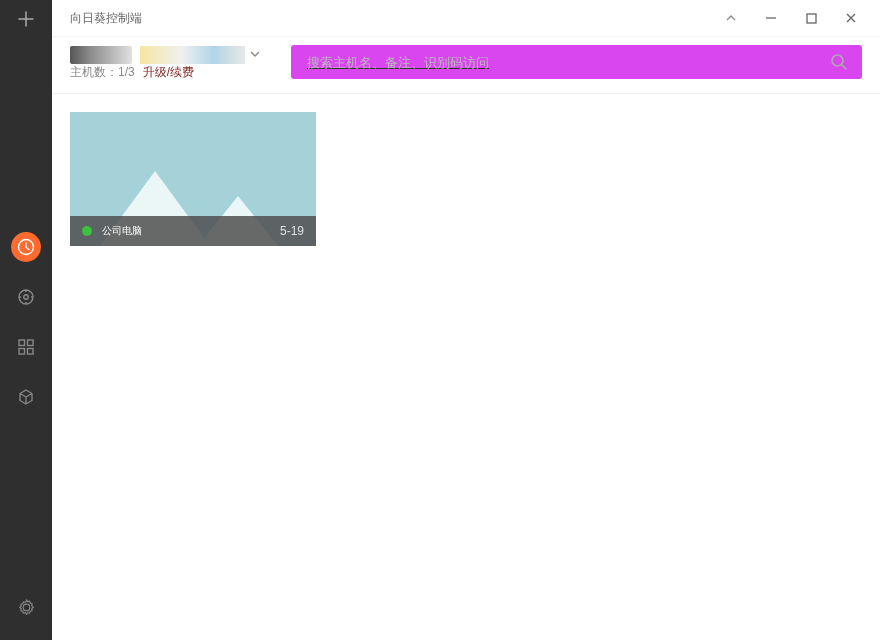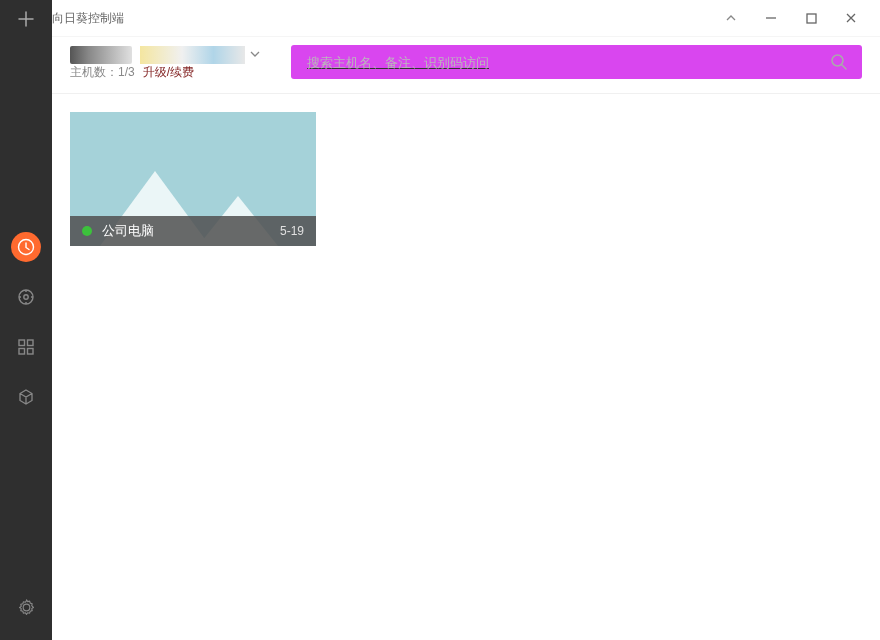--- a/index.html
+++ b/index.html
@@ -13,21 +13,21 @@
     .sidebar-icons { display: flex; flex-direction: column; align-items: center; gap: 20px; }
     .sidebar-icon { width: 30px; height: 30px; display: flex; align-items: center; justify-content: center; cursor: pointer; border-radius: 50%; }
     .sidebar-icon.active { background: #ff6a2f; }
     .sidebar-icon svg { width: 18px; height: 18px; }
     .settings-icon { position: absolute; bottom: 18px; left: 11px; width: 30px; height: 30px; display: flex; align-items: center; justify-content: center; cursor: pointer; }
     
     
     .main { flex: 1; height: 640px; display: flex; flex-direction: column; }
     
     
-    .titlebar { height: 37px; display: flex; align-items: center; padding-left: 0; border-bottom: 1px solid #f5f5f5; }
+    .titlebar { height: 37px; display: flex; align-items: center; padding-left: 18px; border-bottom: 1px solid #f5f5f5; }
     .title-text { font-size: 12px; color: #666; }
     .window-controls { margin-left: auto; display: flex; align-items: center; gap: 26px; padding-right: 22px; }
     .window-btn { width: 14px; height: 14px; display: flex; align-items: center; justify-content: center; cursor: pointer; }
     
     
     .header { background: #fff; padding: 8px 18px 12px 18px; display: flex; align-items: flex-end; gap: 30px; border-bottom: 1px solid #f0f0f0; }
     .user-info { display: flex; flex-direction: column; }
     .user-row { display: flex; align-items: center; gap: 4px; }
     .avatar-blur { width: 62px; height: 18px; background: linear-gradient(90deg, #555 0%, #888 30%, #e0e0e0 100%); border-radius: 2px; filter: blur(0.5px); }
     .user-blur { width: 105px; height: 18px; background: linear-gradient(90deg, #f4e6a0 0%, #f0f0f0 40%, #b0d5e8 70%, #e8e8e8 100%); margin-left: 4px; filter: blur(0.5px); }
@@ -42,21 +42,21 @@
     .search-icon-wrap { position: absolute; right: 14px; top: 8px; cursor: pointer; }
     
     
     .content { flex: 1; background: #fff; padding: 18px; }
     .host-card { width: 246px; height: 134px; position: relative; cursor: pointer; overflow: hidden; }
     .host-thumb { width: 100%; height: 100%; background: #a5d2d9; position: relative; overflow: hidden; }
     .mountain1 { position: absolute; bottom: 0; left: 30px; width: 0; height: 0; border-left: 55px solid transparent; border-right: 55px solid transparent; border-bottom: 75px solid #ebf6f7; }
     .mountain2 { position: absolute; bottom: 0; left: 128px; width: 0; height: 0; border-left: 40px solid transparent; border-right: 40px solid transparent; border-bottom: 50px solid #ebf6f7; }
     .host-footer { position: absolute; bottom: 0; left: 0; right: 0; height: 30px; background: rgba(80,80,80,0.85); display: flex; align-items: center; padding: 0 12px; }
     .status-dot { width: 10px; height: 10px; border-radius: 50%; background: #3cc23c; margin-right: 10px; }
-    .host-name { color: #fff; font-size: 13px; flex: 1; }
+    .host-name { color: #fff; font-size: 10px; flex: 1; }
     .host-date { color: #e0e0e0; font-size: 12px; }
   </style>
 </head>
 <body>
 
 <div class="sidebar">
   <div class="add-btn">
     <svg viewBox="0 0 20 20">
         <path d="M10 3v14M3 10h14" stroke="#aaa" stroke-width="1.5" stroke-linecap="round"></path>
       </svg>

